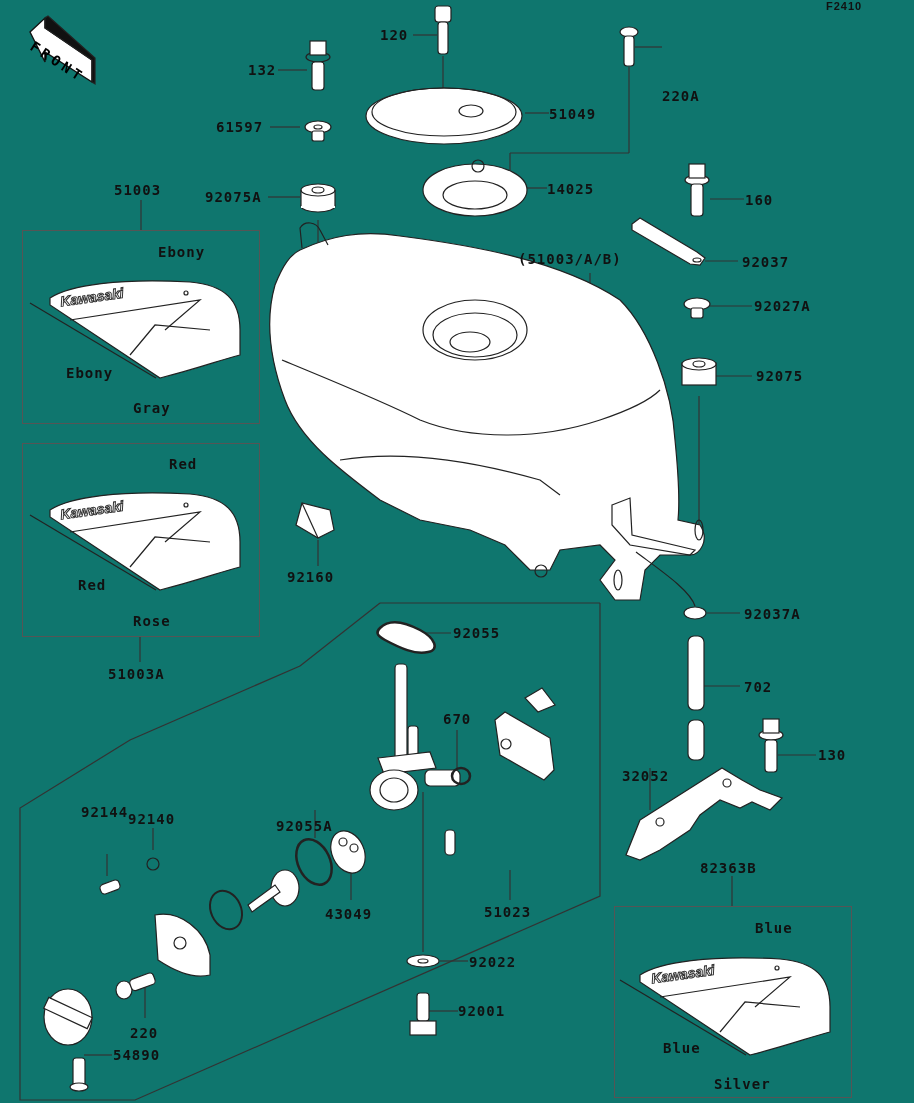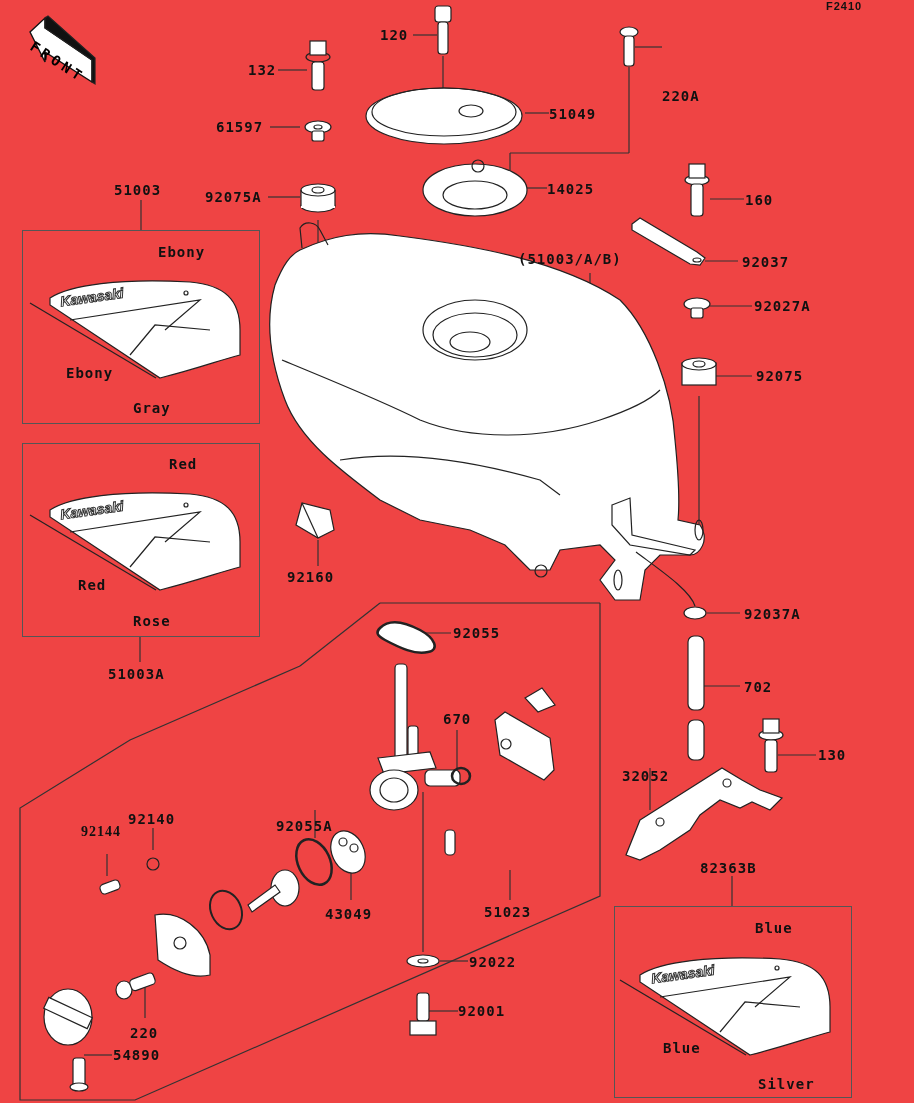--- a/index.html
+++ b/index.html
@@ -1,16 +1,16 @@
 <!DOCTYPE html>
 <html><head>
 <meta charset="utf-8">
 <style>
   html,body{margin:0;padding:0;background:#ffffff;}
-  #canvas{position:relative;width:914px;height:1103px;background:#ef4444;overflow:hidden;}
+  #canvas{position:relative;width:914px;height:1103px;background:#0f766e;overflow:hidden;}
   svg#art{position:absolute;left:0;top:0;}
   .lbl{position:absolute;font-family:"DejaVu Sans Mono","Liberation Mono",monospace;font-weight:bold;font-size:14px;color:#111;letter-spacing:1px;white-space:nowrap;line-height:16px;}
   .clr{position:absolute;font-family:"DejaVu Sans Mono","Liberation Mono",monospace;font-weight:bold;font-size:14px;color:#111;letter-spacing:1px;white-space:nowrap;line-height:16px;}
   .code{position:absolute;font-family:"Liberation Sans",sans-serif;font-weight:bold;font-size:11px;color:#111;letter-spacing:1px;}
   .box{position:absolute;border:1.5px solid #555;box-sizing:border-box;}
 </style>
 </head>
 <body>
 
 <div id="canvas">
@@ -293,21 +293,21 @@
 <div class="lbl" style="left:756px;top:368px;">92075</div>
 <div class="lbl" style="left:287px;top:569px;">92160</div>
 <div class="lbl" style="left:744px;top:606px;">92037A</div>
 <div class="lbl" style="left:453px;top:625px;">92055</div>
 <div class="lbl" style="left:744px;top:679px;">702</div>
 <div class="lbl" style="left:443px;top:711px;">670</div>
 <div class="lbl" style="left:818px;top:747px;">130</div>
 <div class="lbl" style="left:622px;top:768px;">32052</div>
 <div class="lbl" style="left:128px;top:811px;">92140</div>
 <div class="lbl" style="left:276px;top:818px;">92055A</div>
-<div class="lbl" style="left:81px;top:824px;font-family:Liberation Serif, serif;">92144</div>
+<div class="lbl" style="left:81px;top:804px;">92144</div>
 <div class="lbl" style="left:325px;top:906px;">43049</div>
 <div class="lbl" style="left:484px;top:904px;">51023</div>
 <div class="lbl" style="left:469px;top:954px;">92022</div>
 <div class="lbl" style="left:458px;top:1003px;">92001</div>
 <div class="lbl" style="left:130px;top:1025px;">220</div>
 <div class="lbl" style="left:113px;top:1047px;">54890</div>
 
 <div class="lbl" style="left:114px;top:182px;">51003</div>
 <div class="lbl" style="left:108px;top:666px;">51003A</div>
 <div class="lbl" style="left:700px;top:860px;">82363B</div>
@@ -319,15 +319,15 @@
 <div class="clr" style="left:158px;top:244px;">Ebony</div>
 <div class="clr" style="left:66px;top:365px;">Ebony</div>
 <div class="clr" style="left:133px;top:400px;">Gray</div>
 
 <div class="clr" style="left:169px;top:456px;">Red</div>
 <div class="clr" style="left:78px;top:577px;">Red</div>
 <div class="clr" style="left:133px;top:613px;">Rose</div>
 
 <div class="clr" style="left:755px;top:920px;">Blue</div>
 <div class="clr" style="left:663px;top:1040px;">Blue</div>
-<div class="clr" style="left:714px;top:1076px;margin-left:44px;">Silver</div>
+<div class="clr" style="left:714px;top:1076px;">Silver</div>
 
 </div>
 
 </body></html>

